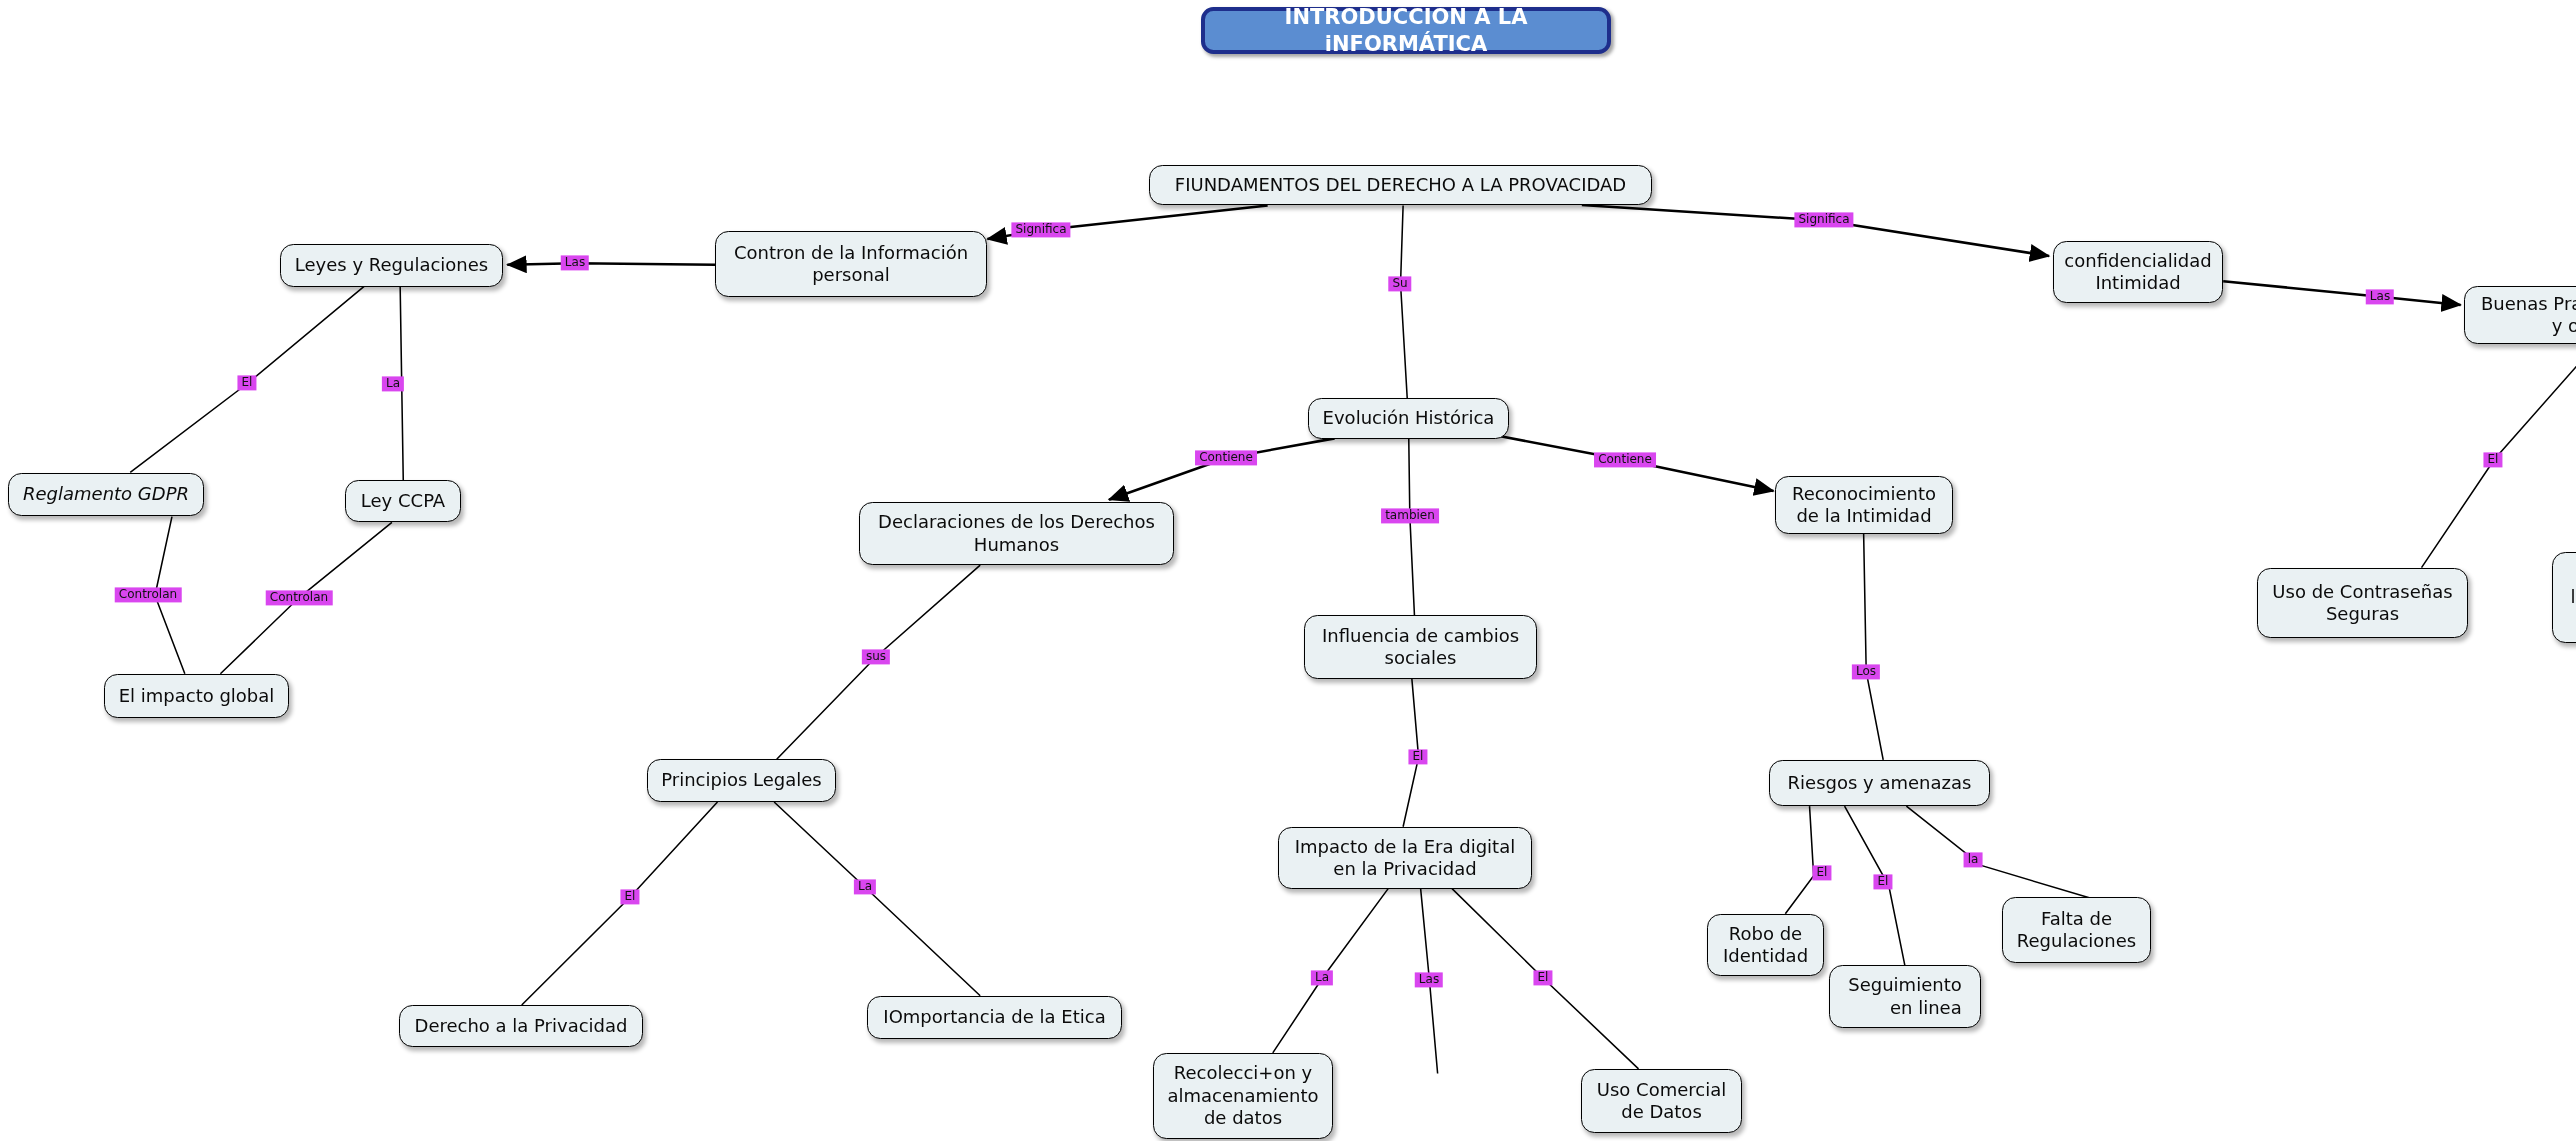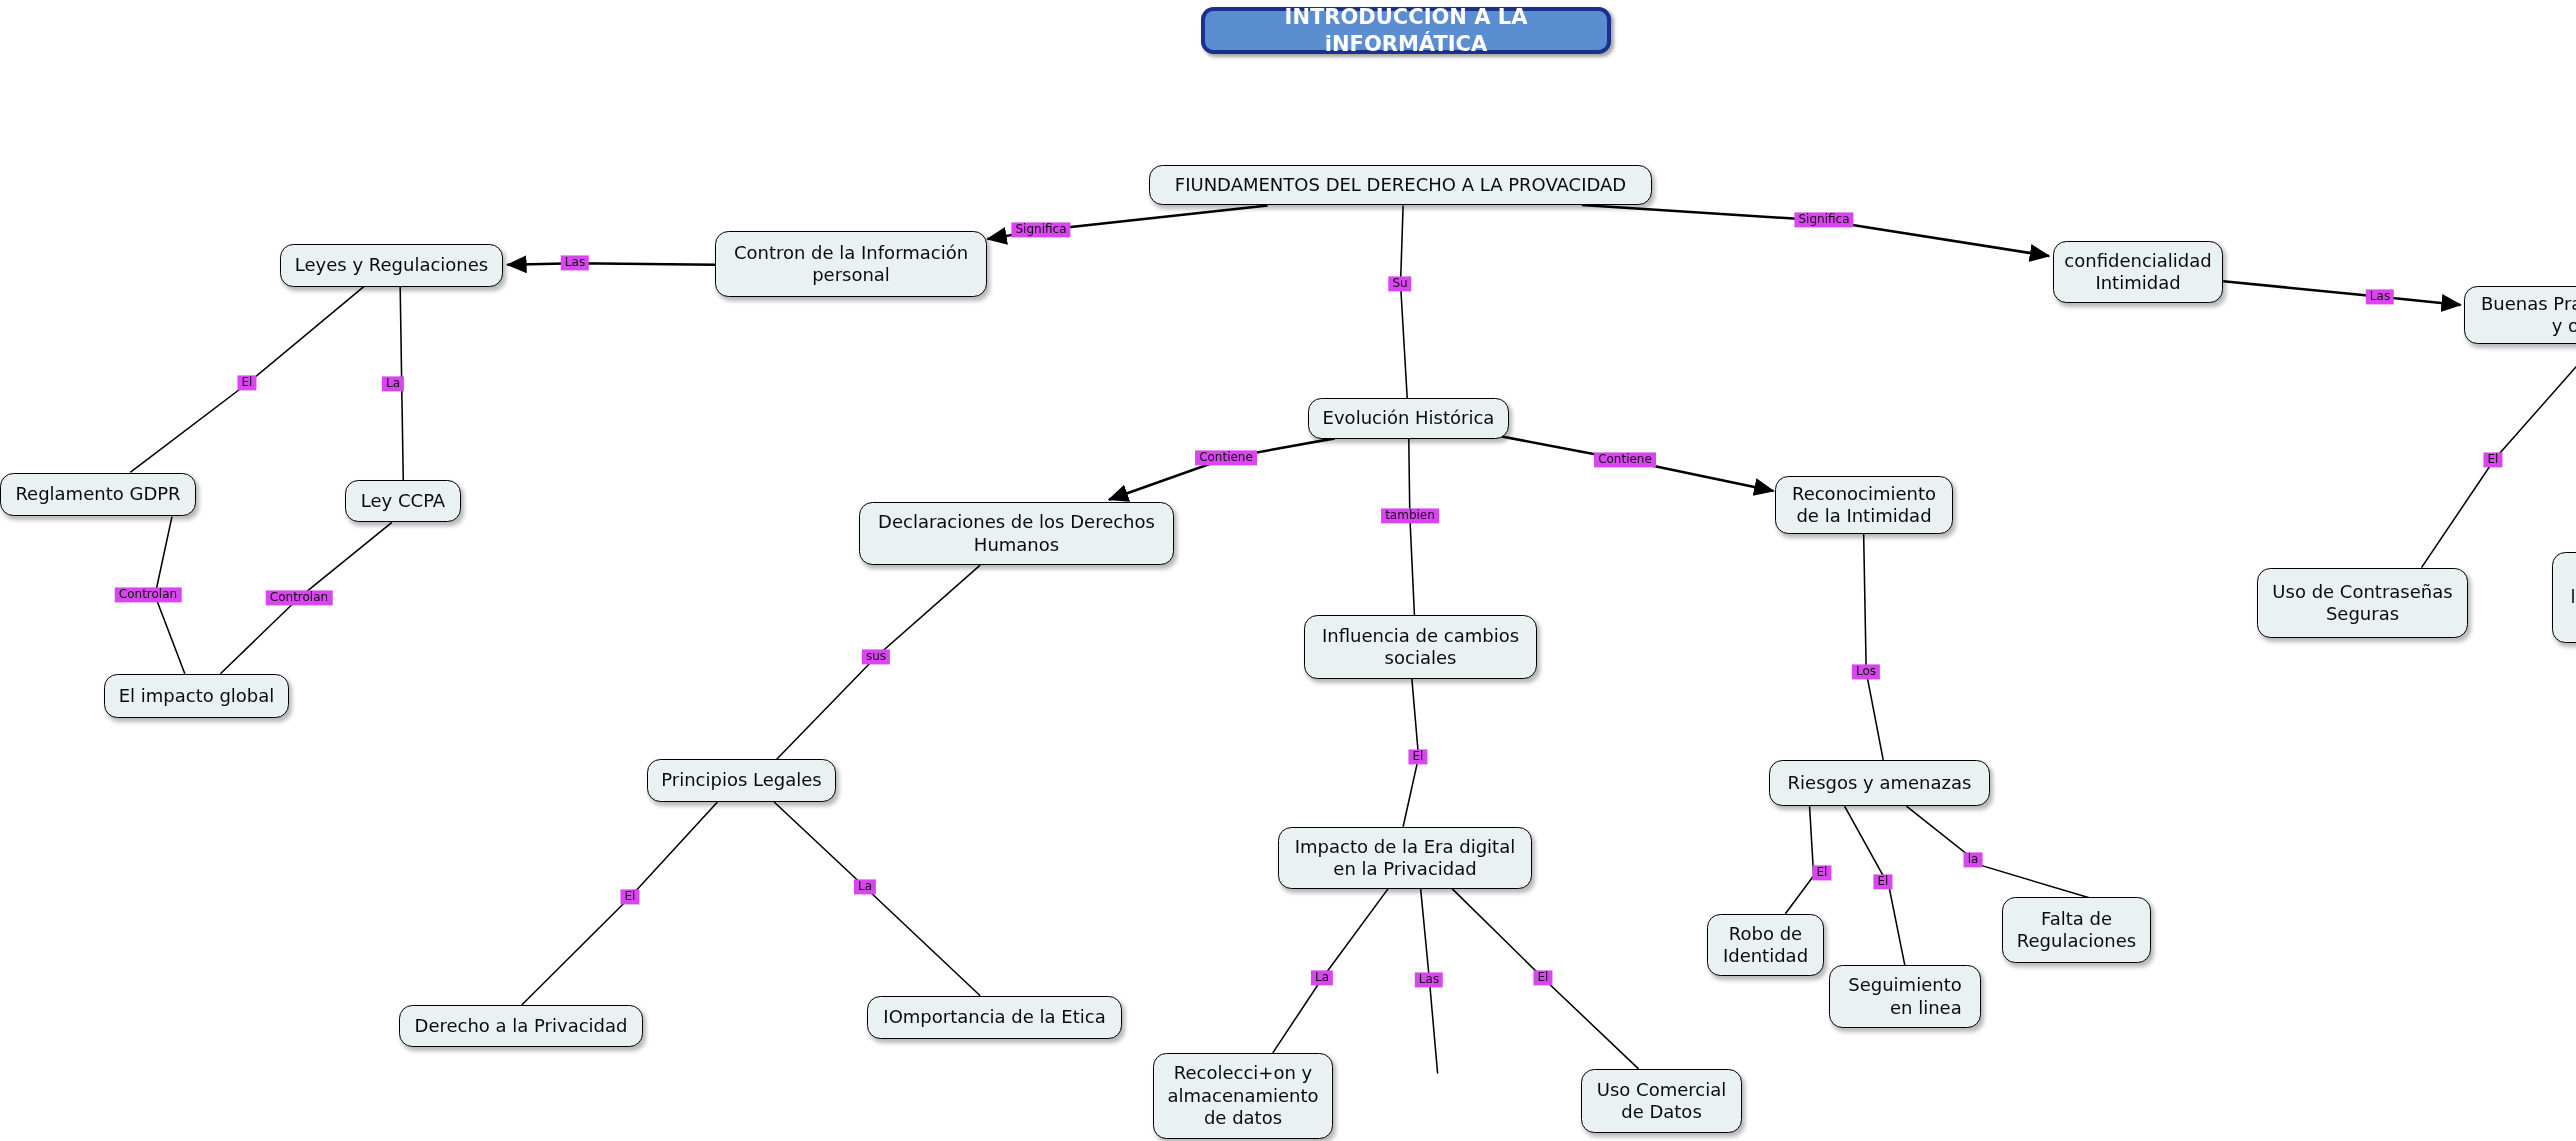--- a/index.html
+++ b/index.html
@@ -124,21 +124,21 @@
     <div class="node title-node" style="left: 1201px; top: 7.2px; width: 410px; height: 47px;">
       <span>INTRODUCCIÓN A LA iNFORMÁTICA</span>
     </div>
     <div class="node" style="left: 715px; top: 231px; width: 272px; height: 66px;">
       <span>Contron de la Información
 personal</span>
     </div>
     <div class="node" style="left: 280px; top: 244px; width: 223px; height: 43px;">
       <span>Leyes y Regulaciones</span>
     </div>
-    <div class="node" style="left: 0; top: 473px; width: 196px; height: 43px;">
+    <div class="node" style="left: 8px; top: 473px; width: 196px; height: 43px; font-style: italic;">
       <span>Reglamento GDPR</span>
     </div>
     <div class="node" style="left: 345px; top: 480px; width: 116px; height: 42px;">
       <span>Ley CCPA</span>
     </div>
     <div class="node" style="left: 104px; top: 674px; width: 185px; height: 44px;">
       <span>El impacto global</span>
     </div>
     <div class="node" style="left: 1308px; top: 398px; width: 201px; height: 41px;">
       <span>Evolución Histórica</span>

